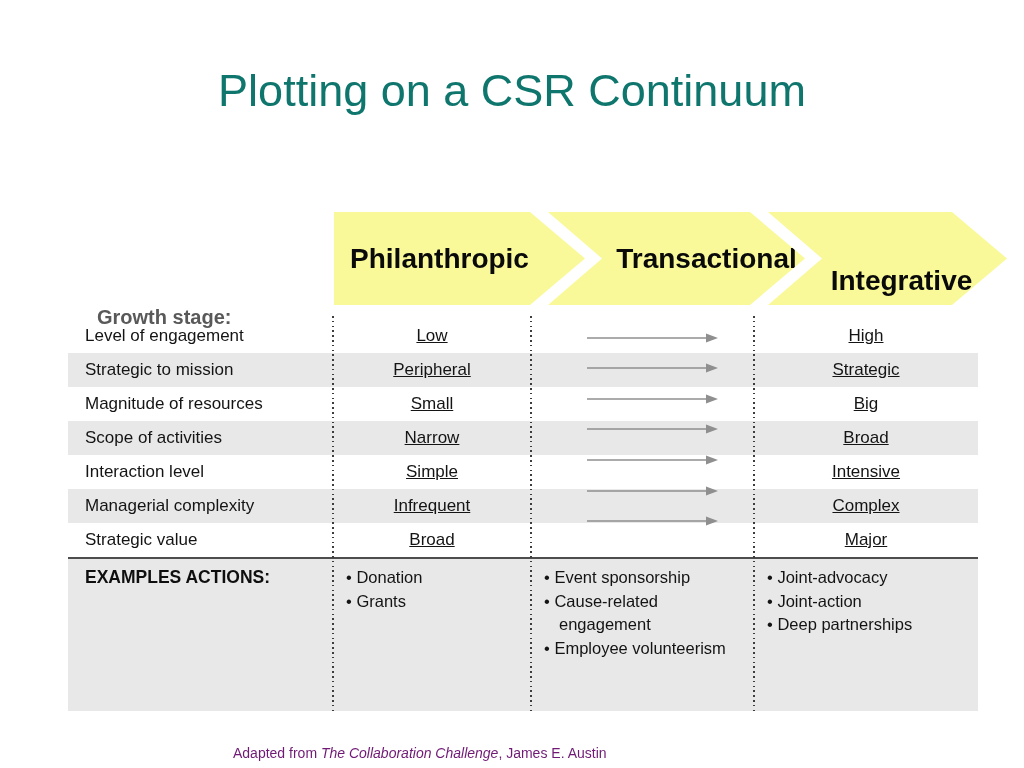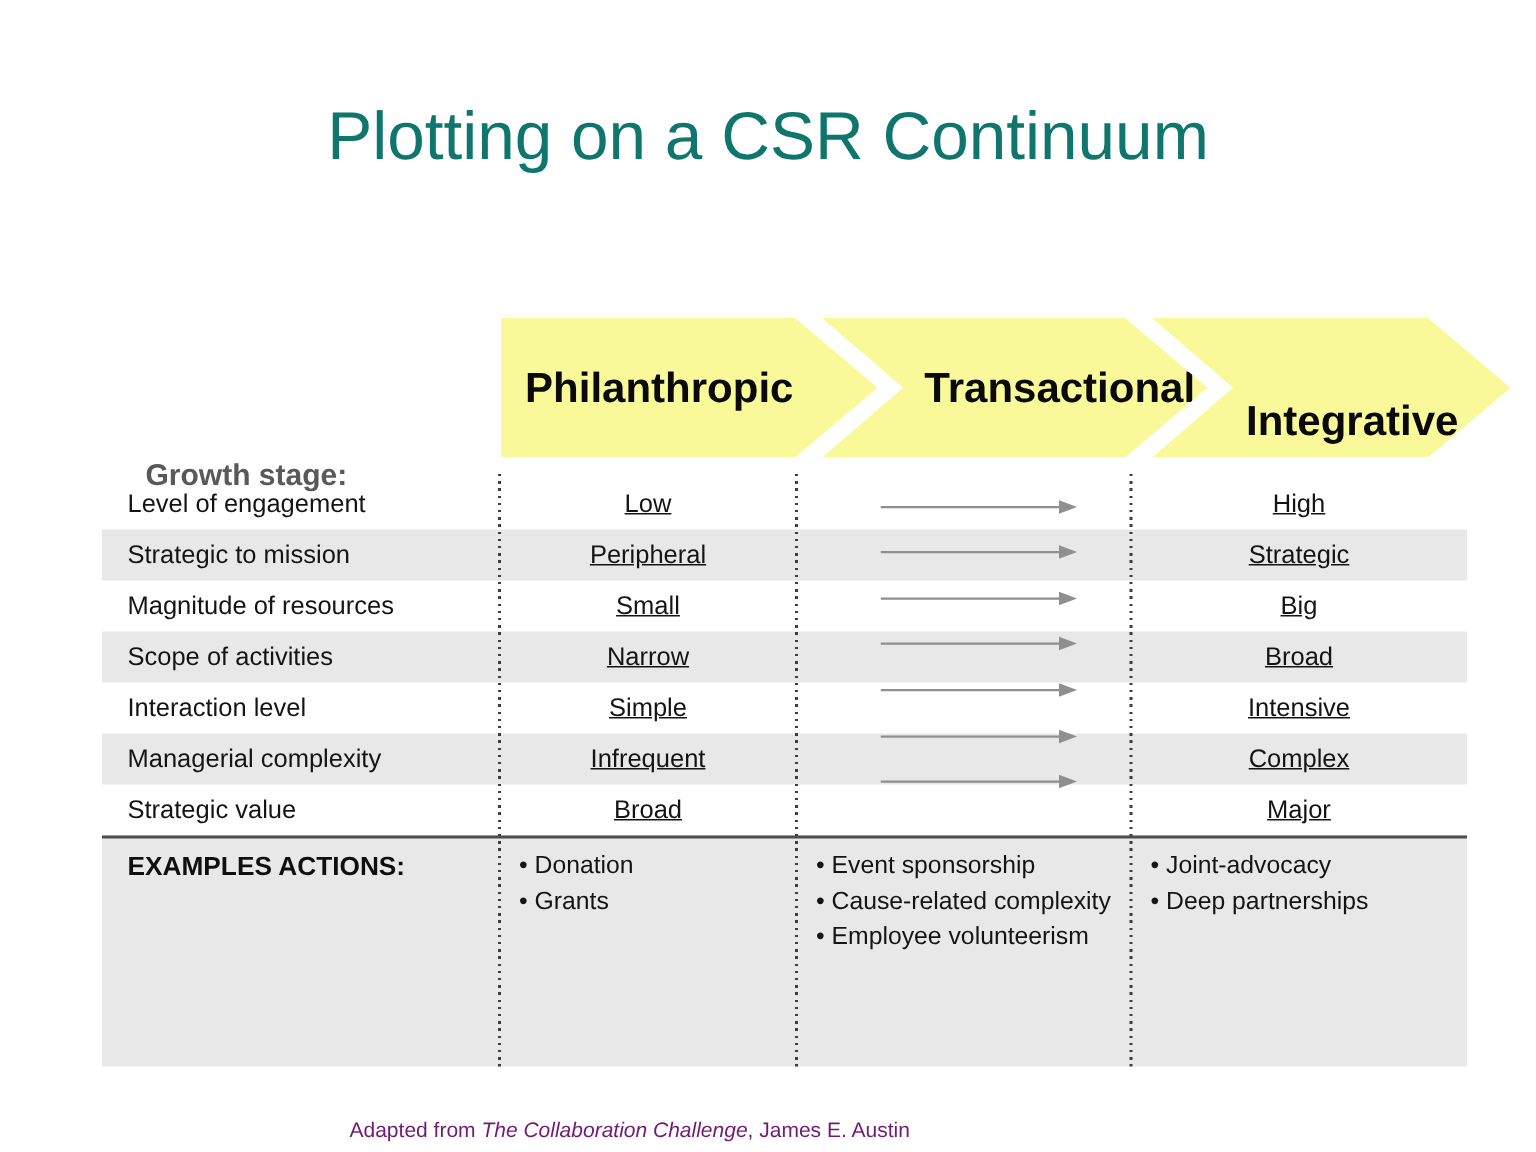--- a/index.html
+++ b/index.html
@@ -204,25 +204,26 @@
   </svg>
 
 <div class="abs examples">
   <div class="examples-heading">EXAMPLES ACTIONS:</div>
   <ul class="example-list list-philanthropic">
     <li>Donation</li>
     <li>Grants</li>
   </ul>
   <ul class="example-list list-transactional">
     <li>Event sponsorship</li>
-    <li>Cause-related complexity</li>
+    <li>Cause-related engagement</li>
     <li>Employee volunteerism</li>
   </ul>
   <ul class="example-list list-integrative">
     <li>Joint-advocacy</li>
+    <li>Joint-action</li>
     <li>Deep partnerships</li>
   </ul>
 </div>
 
 <div class="abs col-divider col-divider-1"></div>
 <div class="abs col-divider col-divider-2"></div>
 <div class="abs col-divider col-divider-3"></div>
 
 <div class="abs footer-citation">
   <span>Adapted from </span><span class="italic">The Collaboration Challenge</span><span>, James E. Austin</span>

